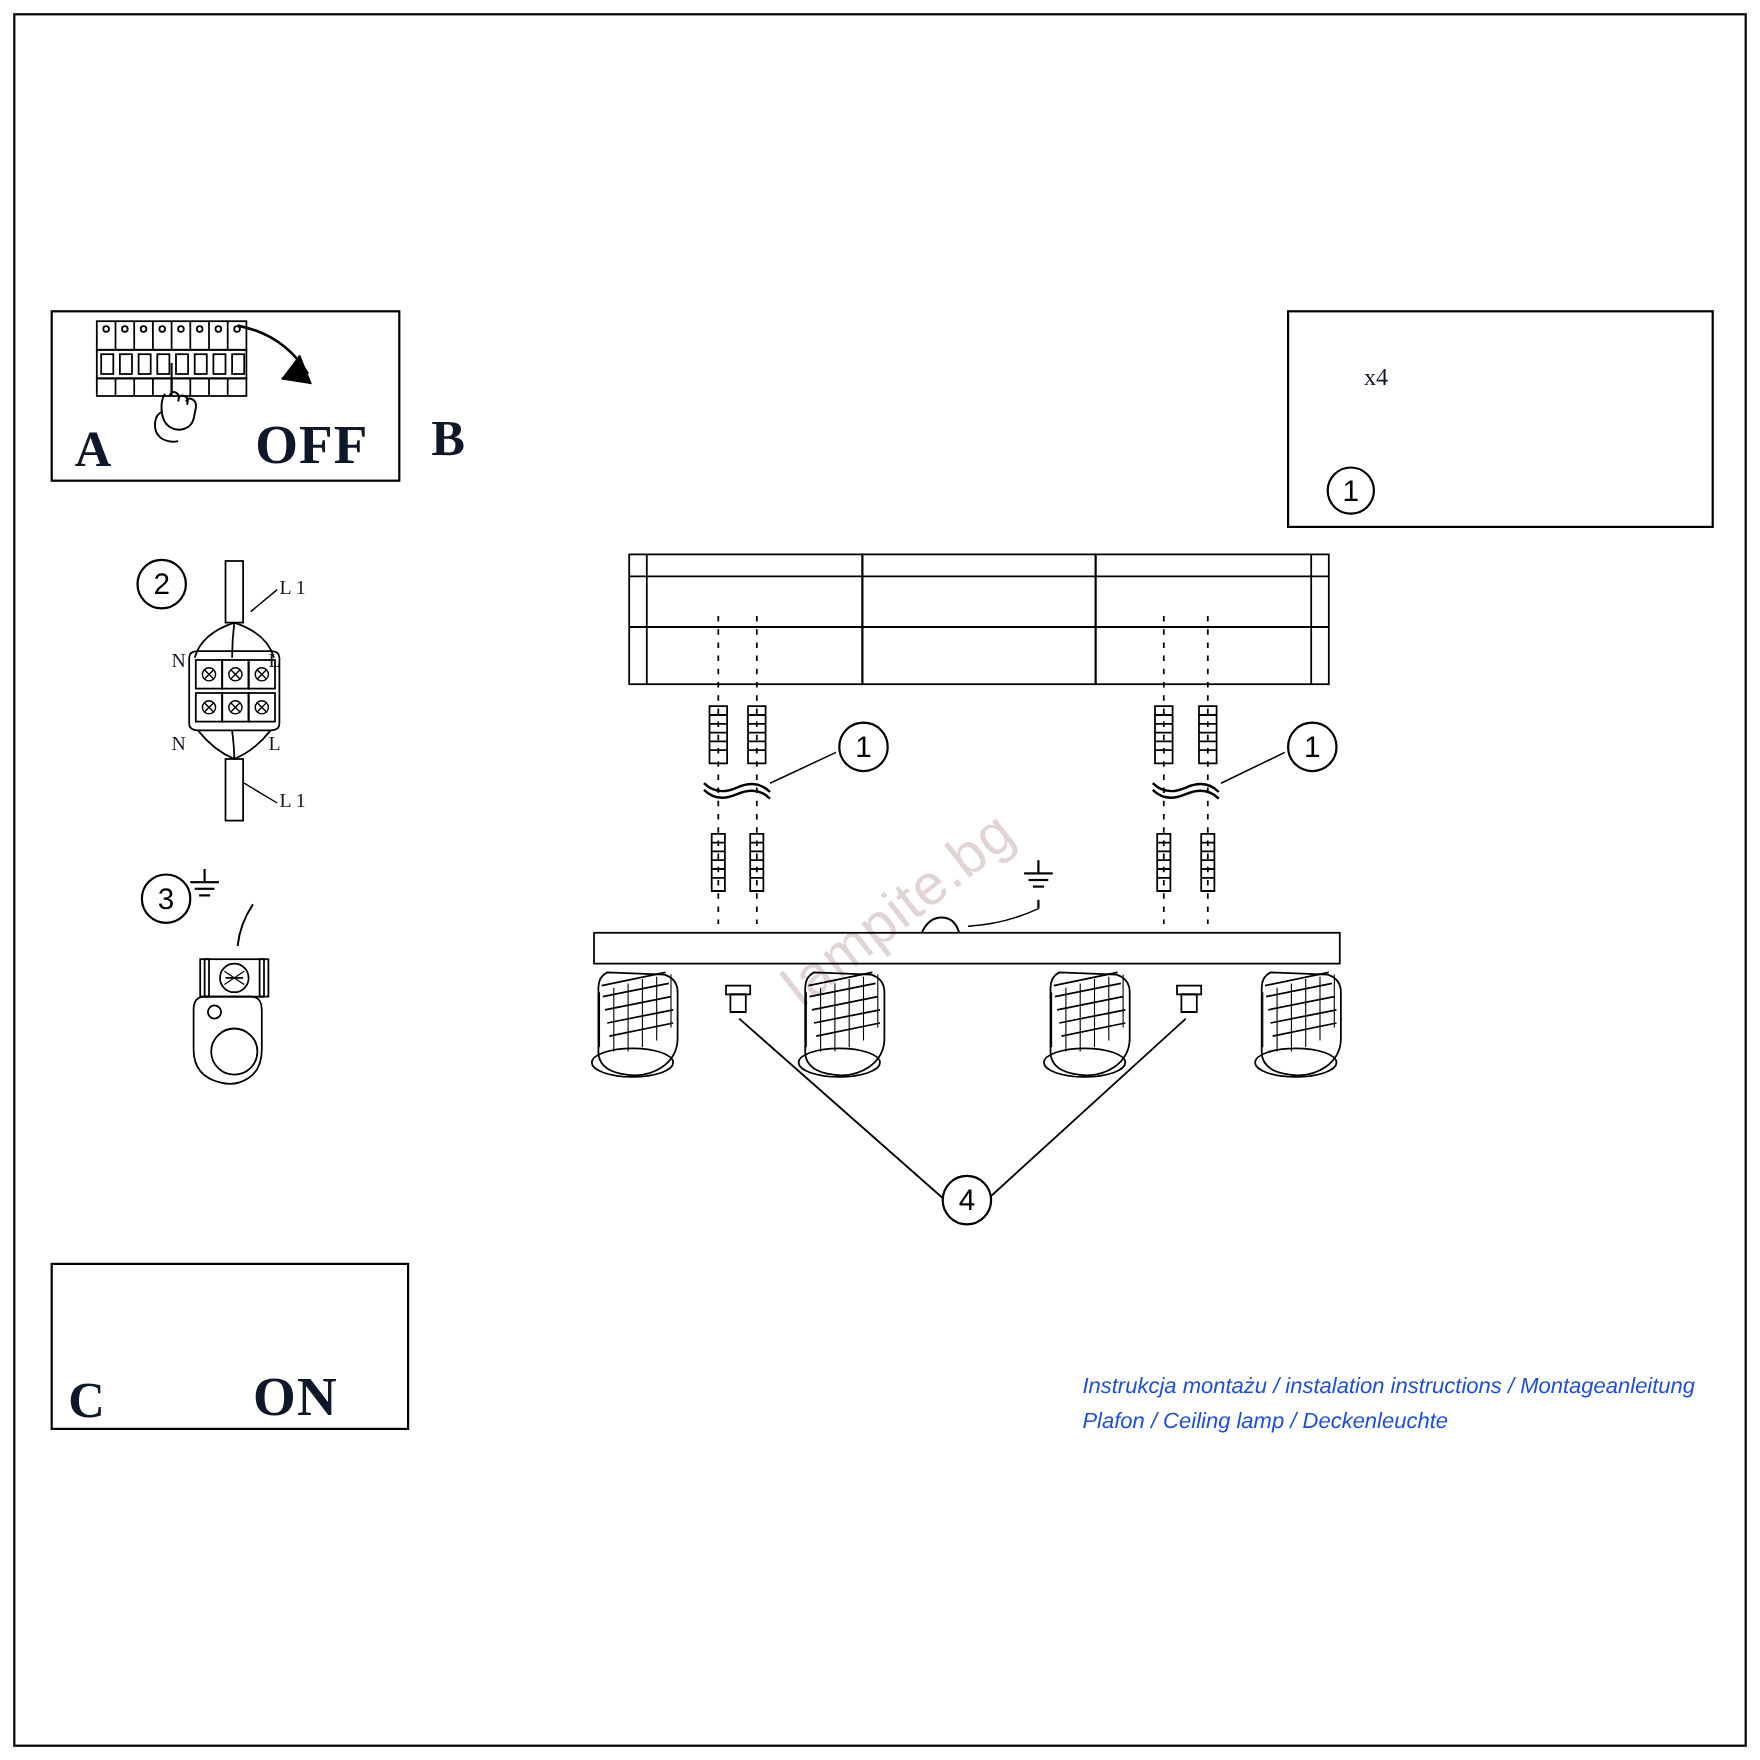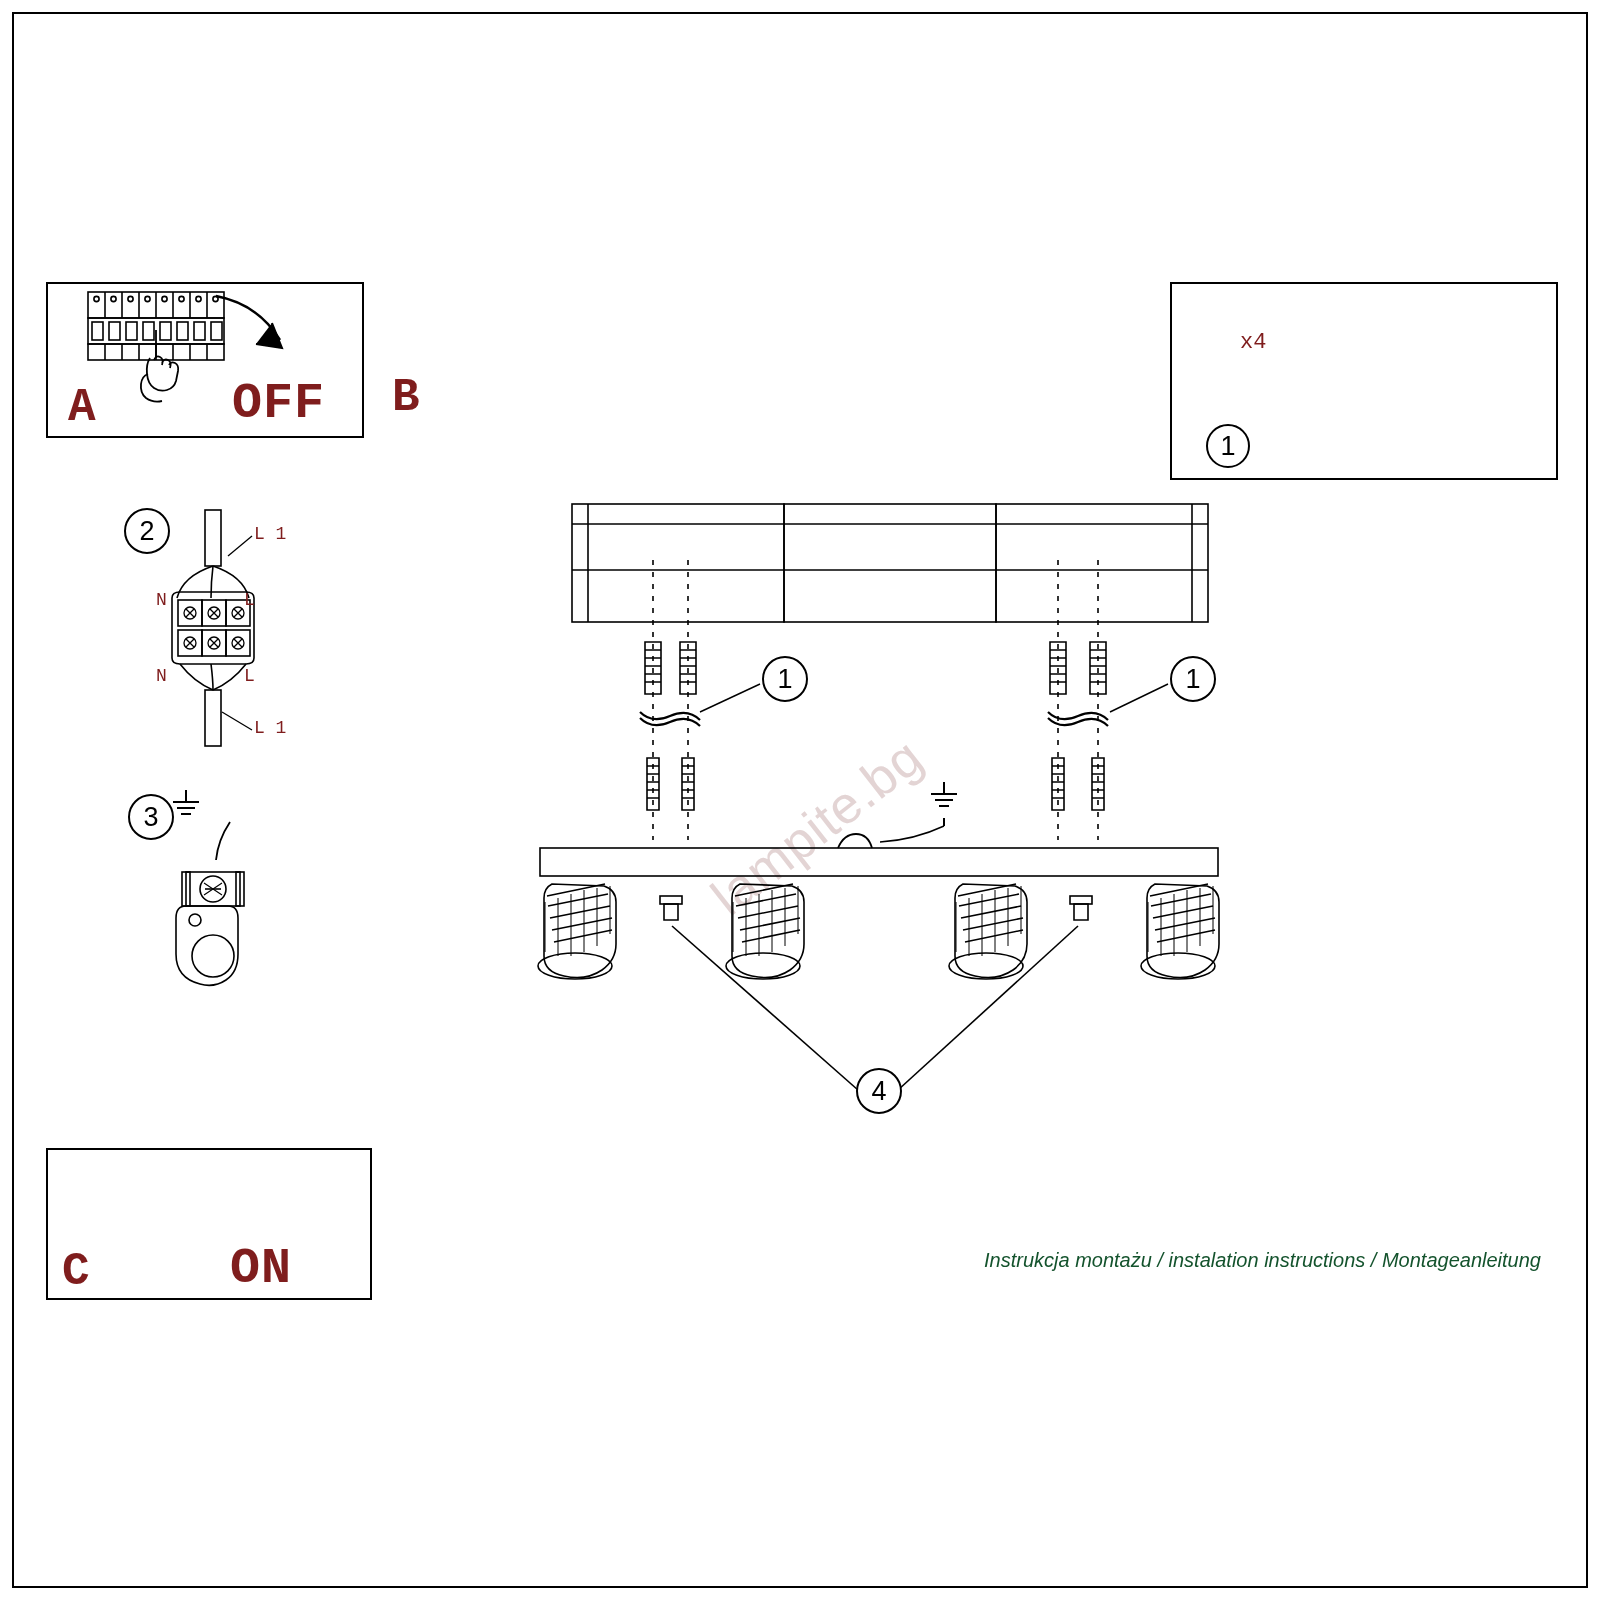--- a/index.html
+++ b/index.html
@@ -27,22 +27,22 @@
     box-sizing: border-box;
   }
   .box {
     position: absolute;
     border: 2px solid #000;
     box-sizing: border-box;
     background: #fff;
   }
   .lbl {
     position: absolute;
-    font-family: Liberation Mono, monospace;
-    color: #7f1d1d;
+    font-family: Liberation Serif, serif;
+    color: #0f172a;
     white-space: pre;
     text-align: right;
   }
   .big-letter {
     font-size: 46px;
     font-weight: 700;
   }
   .word {
     font-size: 50px;
     font-weight: 700;
@@ -61,21 +61,21 @@
     color: #000;
     background: #fff;
   }
   .tiny {
     font-size: 18px;
   }
   .caption {
     position: absolute;
     font-size: 20px;
     font-style: italic;
-    color: #14532d;
+    color: #1d4ed8;
     line-height: 1.65;
     white-space: pre;
   }
   .watermark {
     position: absolute;
     font-size: 52px;
     color: #e3d4d4;
     transform: rotate(-38deg);
     transform-origin: left top;
     font-family: "Liberation Sans", sans-serif;
@@ -421,14 +421,15 @@
   <div class="circ" style="left:856px; top:1068px; width:46px; height:46px;">4</div>
 
   <div class="lbl tiny" style="left:254px; top:524px;">L 1</div>
   <div class="lbl tiny" style="left:156px; top:590px;">N</div>
   <div class="lbl tiny" style="left:244px; top:590px;">L</div>
   <div class="lbl tiny" style="left:156px; top:666px;">N</div>
   <div class="lbl tiny" style="left:244px; top:666px;">L</div>
   <div class="lbl tiny" style="left:254px; top:718px;">L 1</div>
 
   <div class="caption" style="left:984px; top:1244px;">Instrukcja montażu / instalation instructions / Montageanleitung</div>
+  <div class="caption" style="left:984px; top:1276px;">Plafon / Ceiling lamp / Deckenleuchte</div>
 
 </div>
 
 </body></html>

